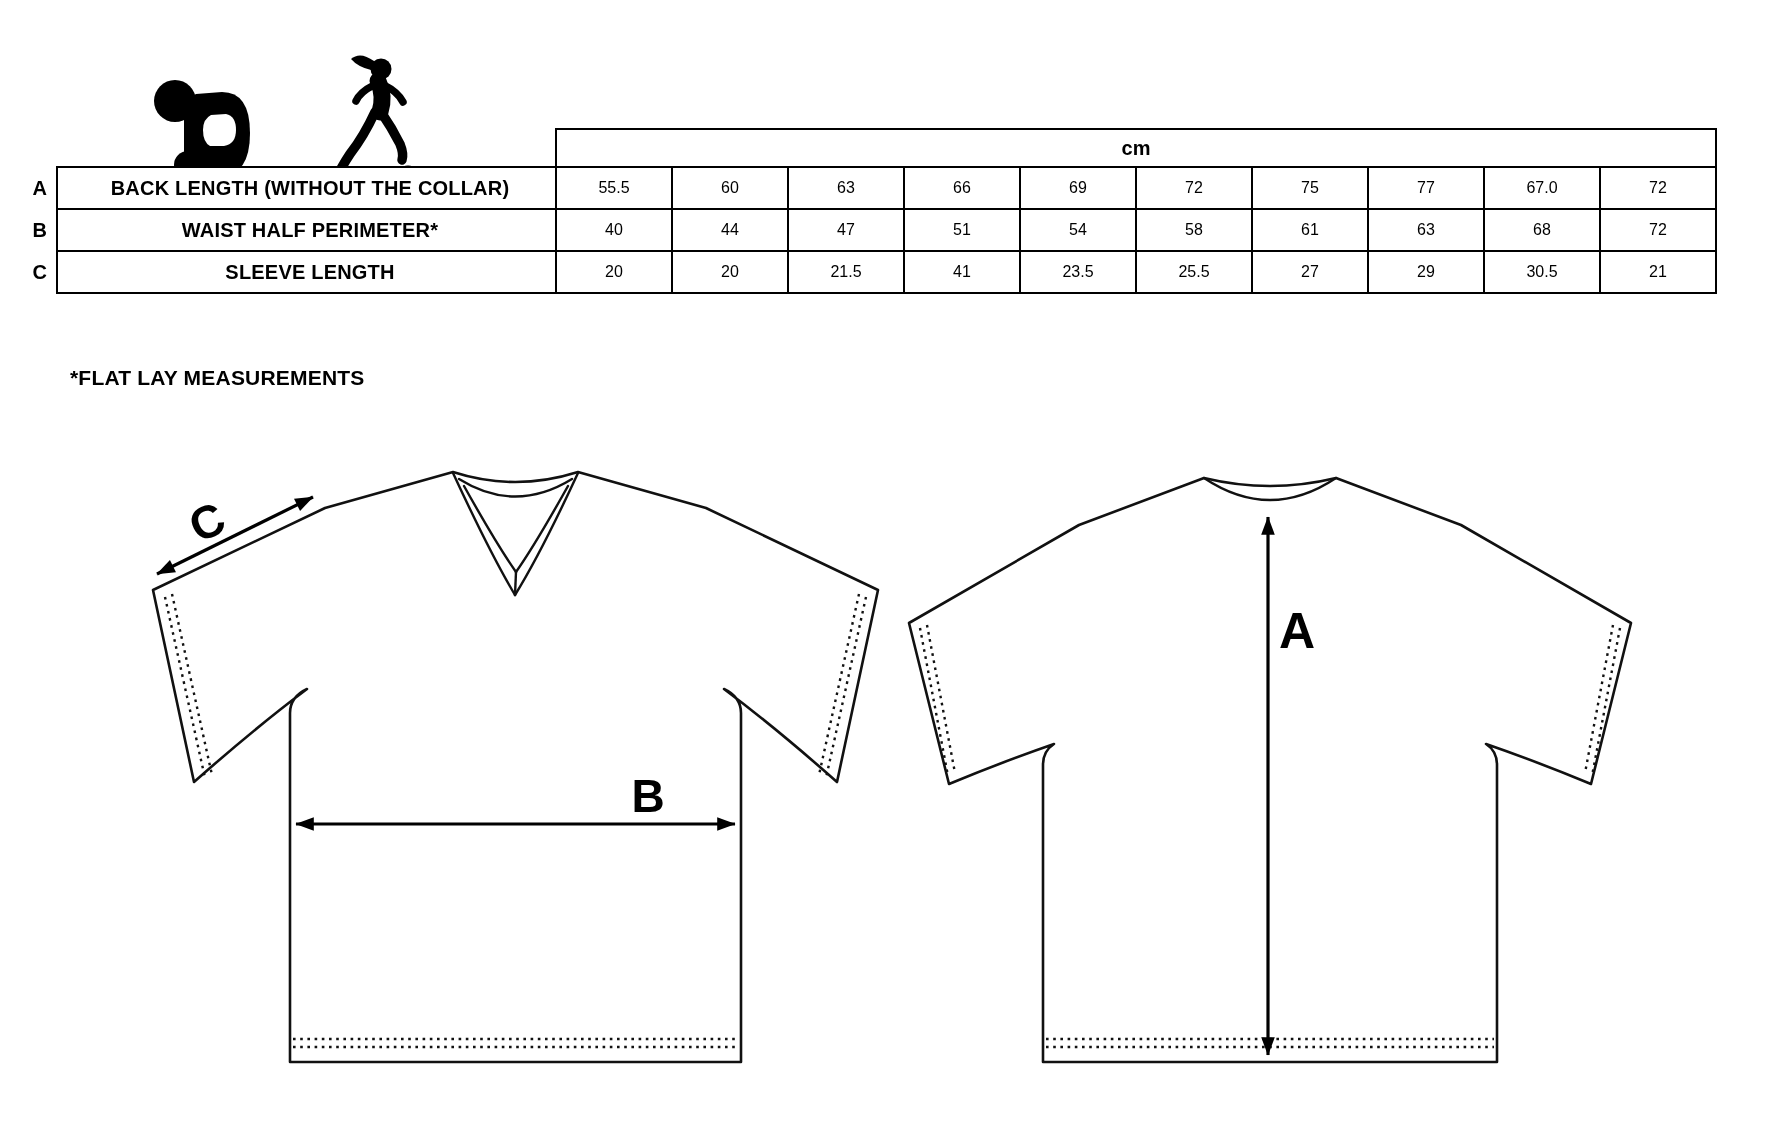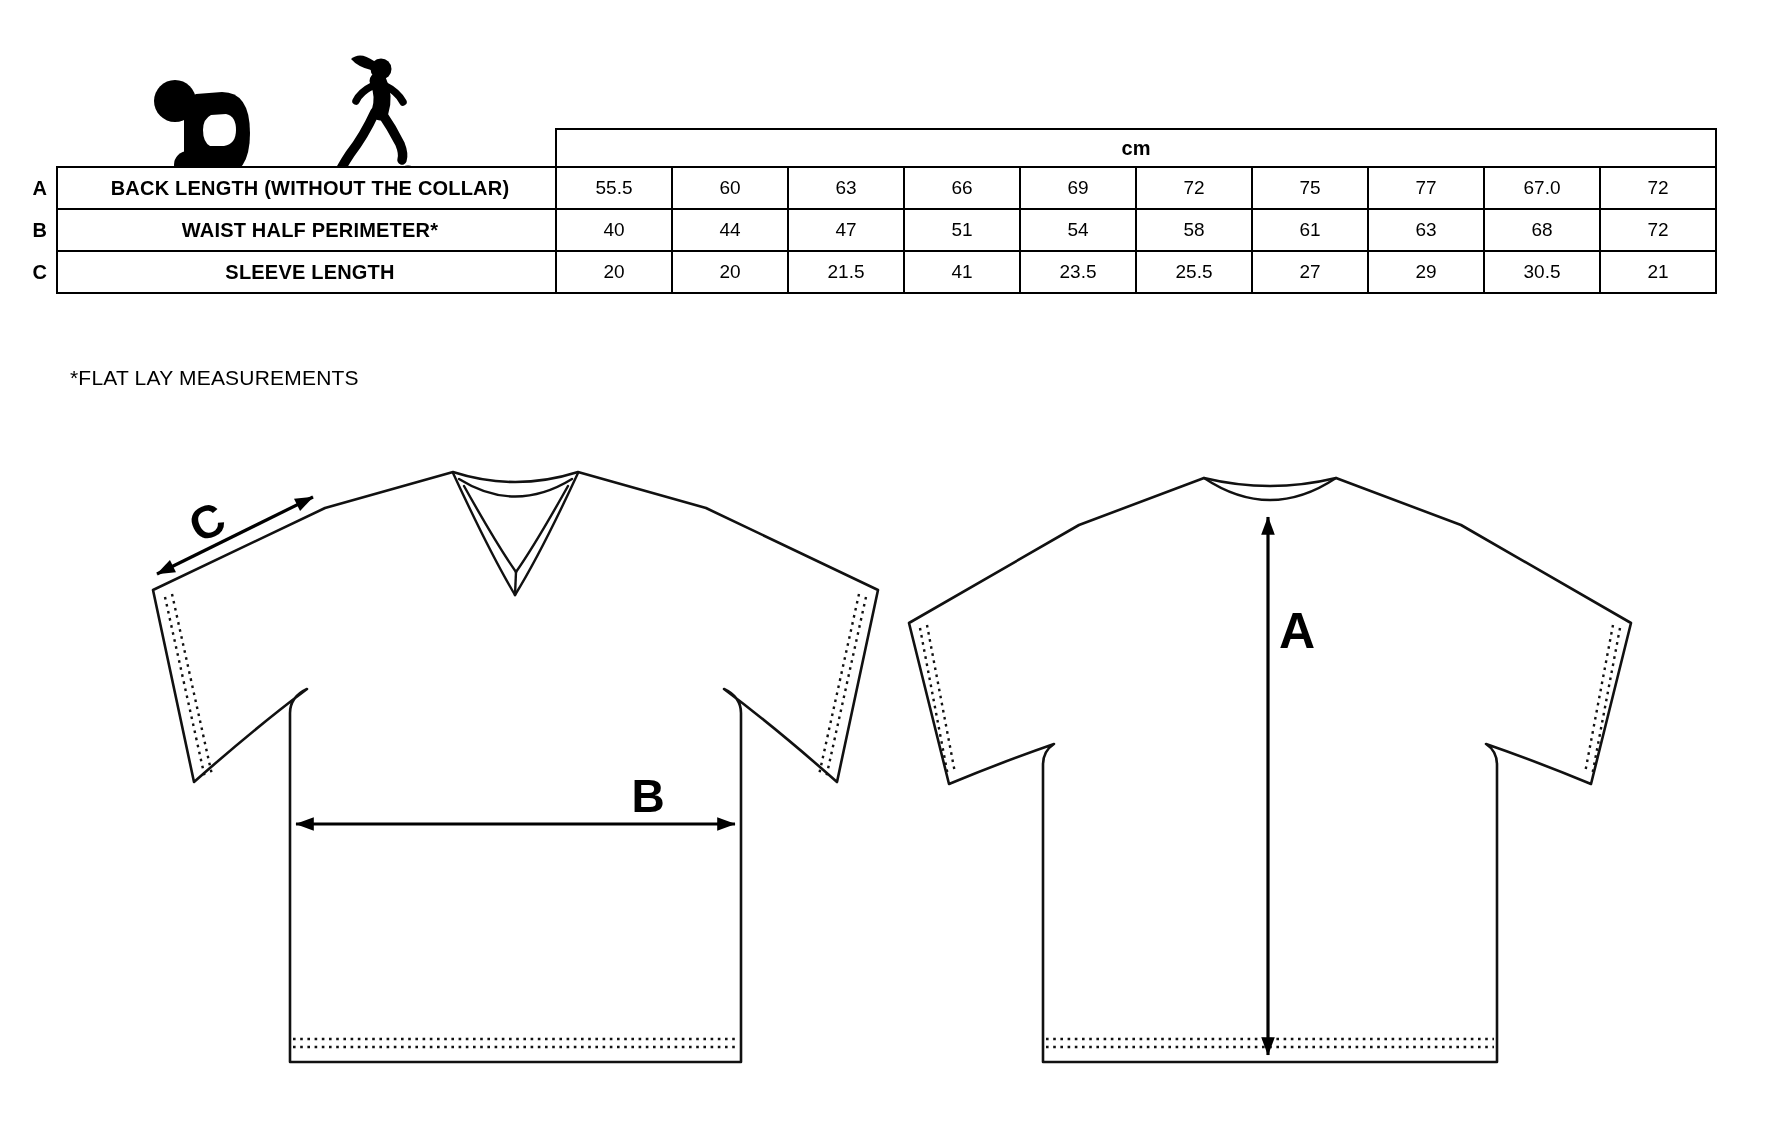--- a/index.html
+++ b/index.html
@@ -8,40 +8,40 @@
     font-family:"Liberation Sans", sans-serif;color:#000;overflow:hidden;
   }
   
   table.size-table{
     position:absolute;left:27px;top:128px;
     border-collapse:collapse;table-layout:fixed;
   }
   table.size-table td{
     border:2px solid #000;
     text-align:center;vertical-align:middle;
-    font-size:19px;line-height:1.05;
+    font-size:16px;line-height:1.05;
     padding:0;background:#fff;
   }
   table.size-table td.noborder{border:none;background:transparent;}
   table.size-table td.letter{
     border:none;background:transparent;
     font-weight:bold;text-align:right;padding-right:9px;font-size:20px;
   }
   table.size-table td.unit{font-weight:bold;font-size:20px;}
   table.size-table td.hdr{font-weight:bold;font-size:21px;}
   table.size-table td.lbl{
     font-weight:bold;text-align:center;padding-left:7px;font-size:20px;
     letter-spacing:0.2px;
   }
   tr.r-top{height:38px;}
   tr.r-data{height:42px;}
   
   .footnote{
     position:absolute;left:70px;top:366px;
-    font-size:21px;font-weight:normal;letter-spacing:0.2px;
+    font-size:21px;font-weight:bold;letter-spacing:0.2px;
   }
   
   svg.draw{position:absolute;left:0;top:0;}
   .shirt{fill:#ffffff;stroke:#111;stroke-width:2.6;stroke-linejoin:round;}
   .seam{fill:none;stroke:#111;stroke-width:2.4;stroke-linejoin:round;stroke-linecap:round;}
   .stitch{fill:none;stroke:#111;stroke-width:2.4;stroke-dasharray:2.6 4.6;}
   .dim{stroke:#000;stroke-width:3.2;fill:none;}
   .dimlabel{font-family:"Liberation Sans",sans-serif;font-weight:bold;fill:#000;}
   .ink{fill:#000;}
 </style>

